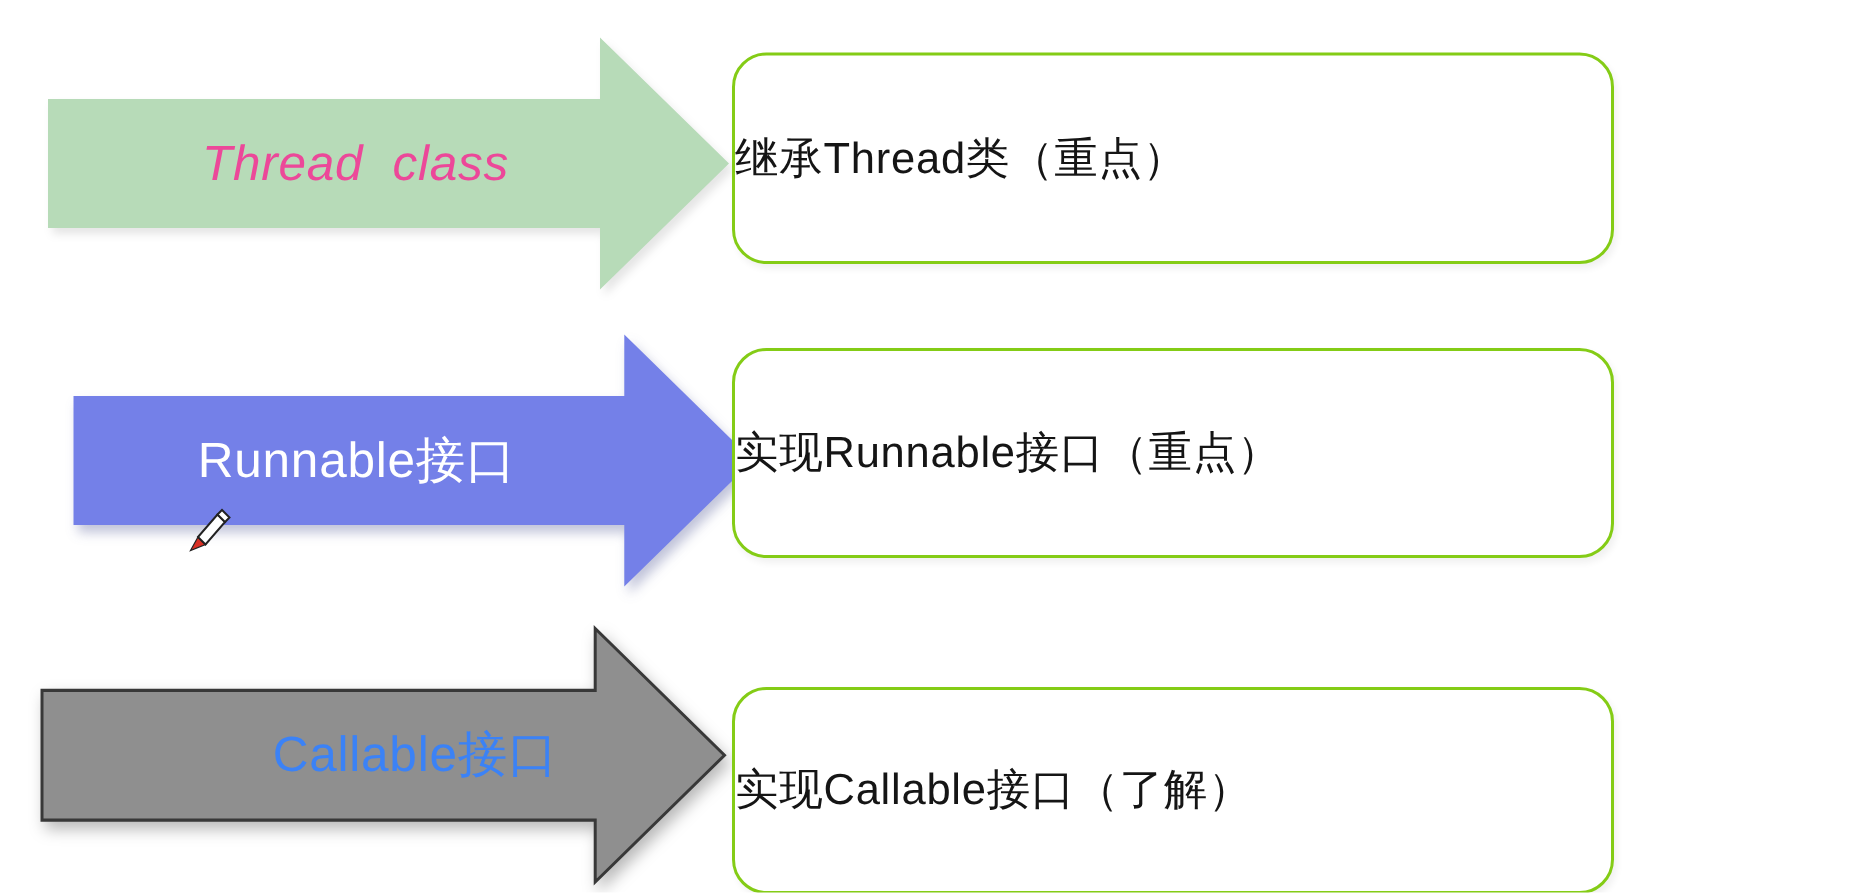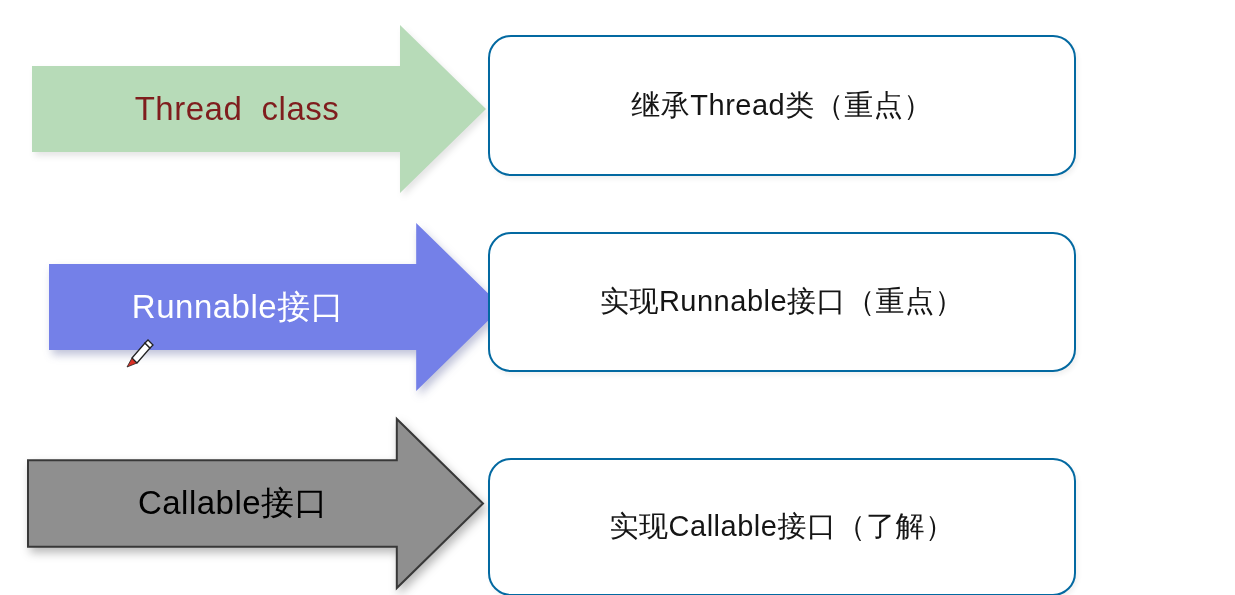--- a/index.html
+++ b/index.html
@@ -45,35 +45,35 @@
     position: absolute;
     left: 0; top: 0;
     width: 410px; height: 100%;
     display: flex;
     align-items: center;
     justify-content: center;
     font-size: 33px;
     letter-spacing: 0.5px;
     white-space: pre;
   }
-  #arrow-row1 .arrow-label { color: #7f1d1d; }
+  #arrow-row1 .arrow-label { color: #ec4899; font-style: italic; }
   #arrow-row2 .arrow-label { color: #ffffff; }
-  #arrow-row3 .arrow-label { color: #000000; }
+  #arrow-row3 .arrow-label { color: #3b82f6; margin-left: 44px; }
   
   .result-box {
     position: absolute;
     left: 488px;
     width: 588px;
     background: #ffffff;
-    border: 2px solid #0369a1;
+    border: 2px solid #84cc16;
     border-radius: 23px;
     box-shadow: 2px 3px 5px rgba(0,0,0,0.06);
     display: flex;
     align-items: center;
-    justify-content: center;
+    justify-content: flex-start;
     box-sizing: border-box;
   }
   .result-box .box-text {
     font-size: 29px;
     color: #151515;
     letter-spacing: 0.5px;
   }
   #box-row1 { top: 35px;  height: 141px; }
   #box-row2 { top: 232px; height: 140px; }
   #box-row3 { top: 458px; height: 138px; }

